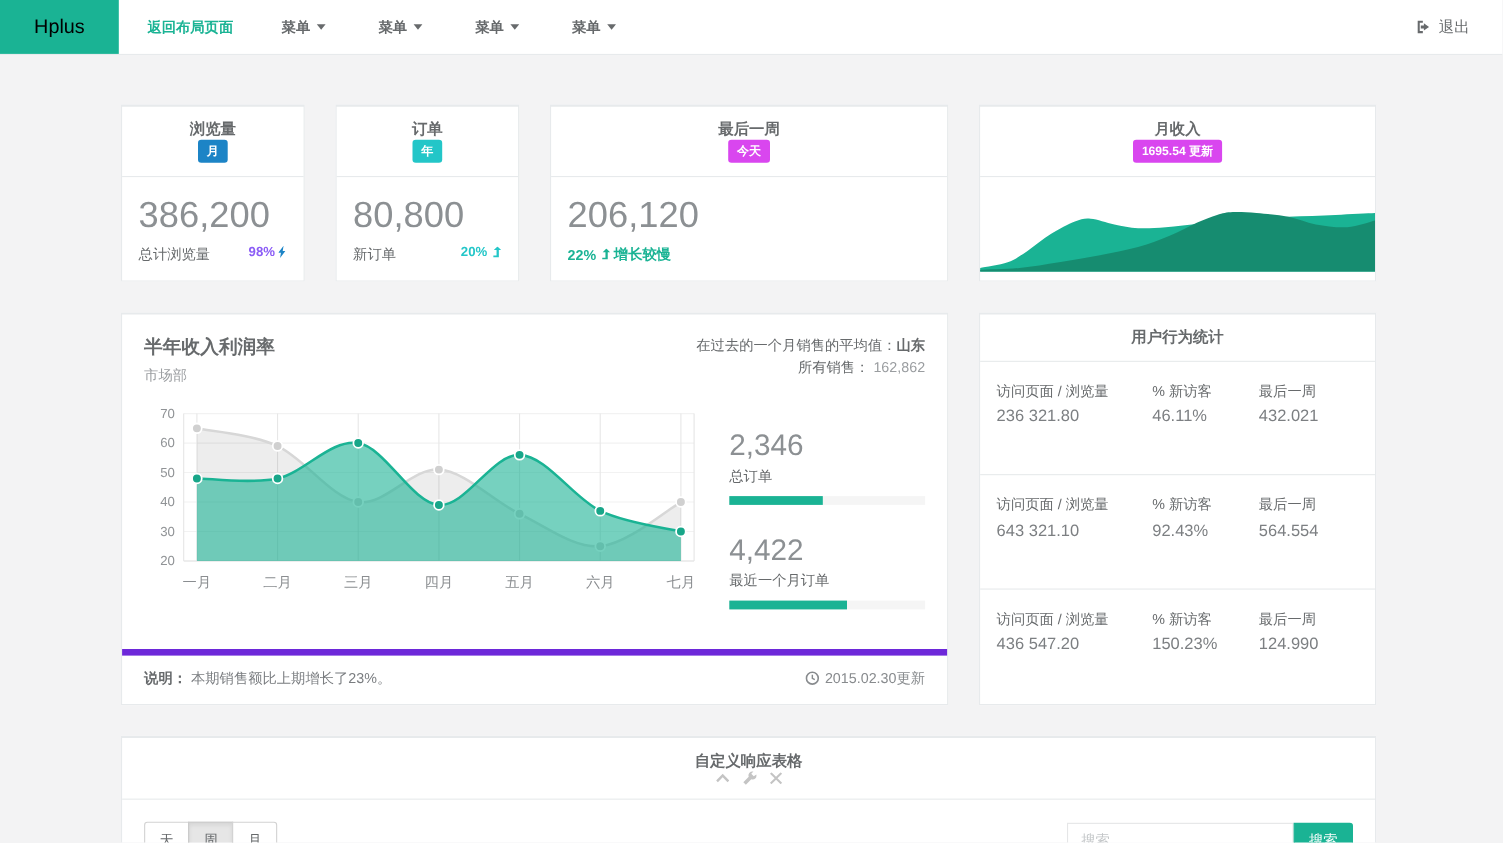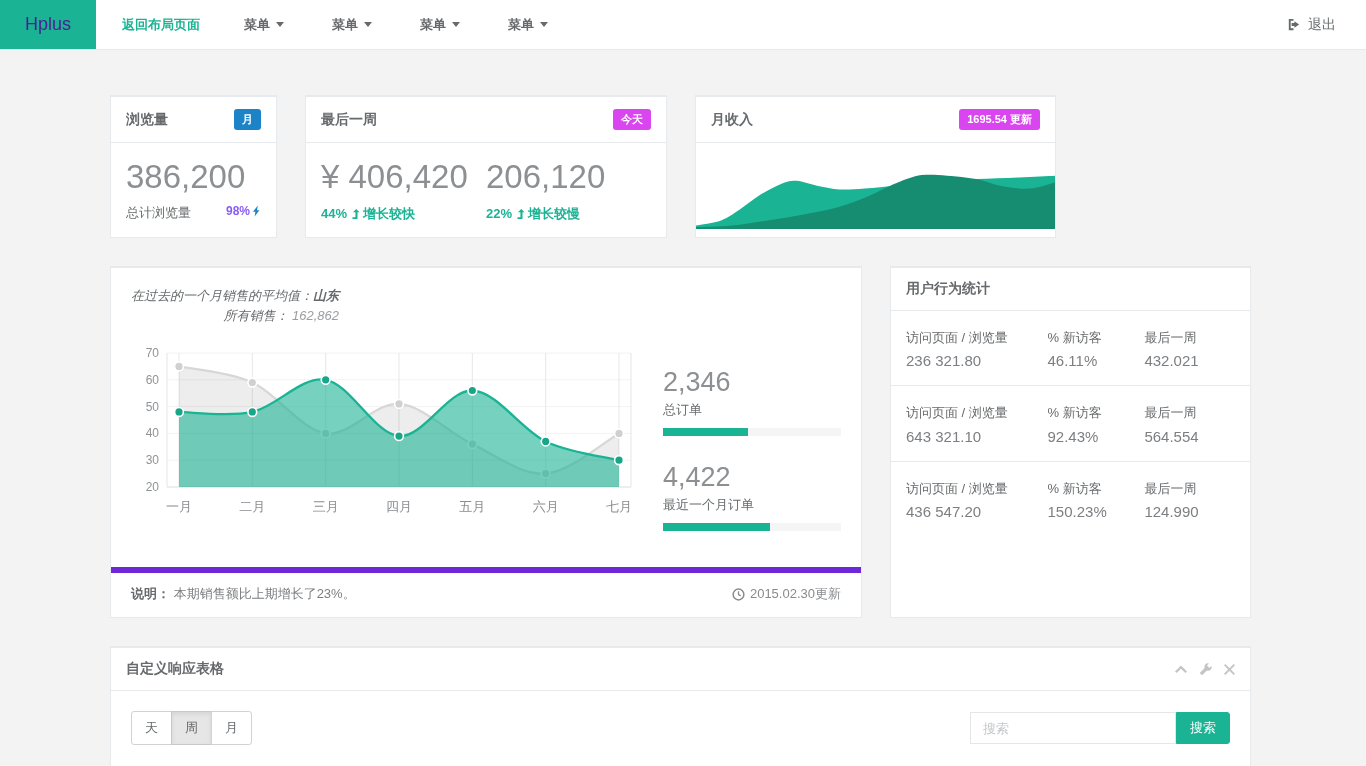--- a/index.html
+++ b/index.html
@@ -8,21 +8,21 @@
     background: #f3f3f4;
     font-family: "Liberation Sans", "DejaVu Sans", sans-serif;
     color: #676a6c;
   }
   
   .navbar {
     height: 50px; background: #fff; border-bottom: 1px solid #e7eaec;
     display: flex; align-items: stretch;
   }
   .navbar-brand {
-    width: 96px; background: #1ab394; color: #4c1d95; font-size: 18px;
+    width: 108px; background: #1ab394; color: #000000; font-size: 18px;
     display: flex; align-items: center; justify-content: center;
   }
   .nav-links { display: flex; align-items: stretch; }
   .nav-link {
     display: flex; align-items: center; padding: 0 24px;
     font-size: 13px; font-weight: bold; color: #676a6c; cursor: pointer;
     text-decoration: none;
   }
   .nav-link.back { color: #1ab394; padding: 0 20px 0 26px; }
   .caret-down {
@@ -37,21 +37,21 @@
   .nav-right svg { margin-right: 7px; }
   
   .main { padding: 45px 115px 0 110px; }
   .row { display: flex; gap: 28px; }
   .row + .row { margin-top: 28px; }
   .ibox {
     background: #fff; border: 1px solid #e7eaec; border-top: 2px solid #e7eaec;
   }
   .ibox-title {
     padding: 12px 15px; border-bottom: 1px solid #e7eaec;
-    display: flex; align-items: center; justify-content: space-between;
+    display: flex; align-items: center; justify-content: space-between; flex-direction: column;
   }
   .ibox-title h5 { font-size: 14px; font-weight: bold; color: #676a6c; }
   .ibox-content { padding: 14px 15px; }
   .badge {
     color: #fff; font-size: 11px; font-weight: bold; padding: 3px 8px;
     border-radius: 3px; white-space: nowrap;
   }
   .badge-blue { background: #1c84c6; }
   .badge-info { background: #23c6c8; }
   .badge-green { background: #d946ef; }
@@ -68,39 +68,39 @@
   .trend-green { color: #1ab394; font-size: 13px; }
   .visits-body { display: flex; }
   .visits-col { flex: 1; }
   .mini-chart { display: block; width: 100%; height: 86px; }
   
   .card-revenue { width: 752px; }
   .card-revenue .inner { padding: 18px 20px 0; }
   .rev-head { display: flex; justify-content: space-between; }
   .rev-title { font-size: 17px; font-weight: bold; color: #676a6c; }
   .rev-subtitle { font-size: 13px; color: #9a9da0; margin-top: 5px; }
-  .rev-summary { text-align: right; font-size: 13px; color: #676a6c; line-height: 1.6; font-style: italic; }
+  .rev-summary { text-align: right; font-size: 13px; color: #676a6c; line-height: 1.6; }
   .rev-summary .strong { font-weight: bold; }
   .rev-summary .muted { color: #9a9da0; }
   .rev-body { display: flex; margin-top: 14px; }
   .rev-chart-wrap { flex: 1; }
   .rev-stats { width: 218px; margin-left: 22px; padding-top: 26px; }
   .big-num { font-size: 27px; font-weight: 200; color: #8c9093; }
   .big-num-label { font-size: 13px; color: #676a6c; margin: 3px 0 9px; }
   .progress { height: 8px; background: #f5f5f5; margin-bottom: 26px; }
   .progress-bar { height: 100%; background: #1ab394; }
   .rev-footer {
     border-top: 6px solid #6d28d9; margin-top: 10px; padding: 12px 20px 14px;
     display: flex; justify-content: space-between; font-size: 13px; color: #7a7d80;
   }
   .rev-footer .strong { font-weight: bold; color: #676a6c; }
   .rev-updated { display: inline-flex; align-items: center; gap: 5px; color: #888b8e; text-align: right; }
   
   .card-userstats { width: 361px; }
-  .us-row { display: flex; padding: 17px 15px 16px; border-bottom: 1px solid #e7eaec; }
+  .us-row { display: flex; padding: 17px 15px 44px; border-bottom: 1px solid #e7eaec; }
   .us-row:last-child { border-bottom: none; }
   .us-col1 { width: 40%; padding-right: 10px; }
   .us-col2 { width: 31%; margin-left: 16px; }
   .us-col3 { width: 29%; }
   .us-label { font-size: 13px; color: #676a6c; line-height: 1.5; margin-bottom: 5px; }
   .us-value { font-size: 15px; color: #7c7f82; }
   
   .card-table { width: 100%; }
   .tools { display: flex; align-items: center; gap: 12px; color: #c4c4c4; }
   .tools .tool { cursor: pointer; display: inline-flex; }
@@ -181,37 +181,45 @@
           <span class="trend trend-blue">
             <span>98%</span>
             <svg class="icon" width="8" height="12" viewBox="0 0 10 14" fill="#1c84c6">
                 <path d="M6 0L0 8h3l-1 6 6-8H5z"></path>
               </svg>
           </span>
         </div>
       </div>
     </div>
 
+    <div class="ibox card-orders">
+      <div class="ibox-title">
+        <h5>订单</h5>
+        <span class="badge badge-info">年</span>
+      </div>
+      <div class="ibox-content">
+        <div class="stat-value">80,800</div>
+        <div class="stat-foot">
+          <span>新订单</span>
+          <span class="trend trend-info">
+            <span>20%</span>
+            <svg class="icon" width="10" height="10" viewBox="0 0 12 12" fill="#23c6c8">
+                <path d="M7.5 0l4 4H9v8H3v-2h3.5V4H3.5z"></path>
+              </svg>
+          </span>
+        </div>
+      </div>
+    </div>
 
     <div class="ibox card-visits">
       <div class="ibox-title">
         <h5>最后一周</h5>
         <span class="badge badge-green">今天</span>
       </div>
       <div class="ibox-content visits-body">
-        <div class="visits-col">
-          <div class="stat-value">¥ 406,420</div>
-          <span class="trend trend-green">
-            <span>44%</span>
-            <svg class="icon" width="10" height="10" viewBox="0 0 12 12" fill="#1ab394">
-                <path d="M7.5 0l4 4H9v8H3v-2h3.5V4H3.5z"></path>
-              </svg>
-            <span>增长较快</span>
-          </span>
-        </div>
         <div class="visits-col">
           <div class="stat-value">206,120</div>
           <span class="trend trend-green">
             <span>22%</span>
             <svg class="icon" width="10" height="10" viewBox="0 0 12 12" fill="#1ab394">
                 <path d="M7.5 0l4 4H9v8H3v-2h3.5V4H3.5z"></path>
               </svg>
             <span>增长较慢</span>
           </span>
         </div>
@@ -228,20 +236,24 @@
           <path d="M0,84.28C5.983333333333333,83.99333333333334,23.93333333333333,83.70666666666666,35.9,82.56C47.86666666666667,81.41333333333334,59.83333333333333,79.26333333333334,71.8,77.4C83.76666666666667,75.53666666666668,95.73333333333333,73.67333333333333,107.7,71.38C119.66666666666667,69.08666666666666,132.82999999999998,66.65,143.6,63.64C154.37,60.63,163.345,57.04666666666667,172.32,53.32C181.295,49.593333333333334,190.27,44.43333333333334,197.45000000000002,41.28C204.63000000000002,38.126666666666665,210.01500000000001,35.97666666666667,215.4,34.4C220.785,32.82333333333333,223.77666666666667,32.10666666666667,229.76,31.82C235.7433333333333,31.533333333333335,242.92333333333332,31.963333333333335,251.29999999999998,32.68C259.6766666666666,33.39666666666667,271.04499999999996,34.4,280.02,36.12C288.995,37.839999999999996,296.17499999999995,41.42333333333333,305.15,43C314.125,44.57666666666667,324.895,46.153333333333336,333.87,45.580000000000005C342.845,45.006666666666675,354.81166666666667,40.56333333333333,359,39.56L359,86L0,86Z" fill="#168c70" stroke="none"></path>
         </svg>
     </div>
   </div>
 
   <div class="row">
 
     <div class="ibox card-revenue">
       <div class="inner">
         <div class="rev-head">
+          <div>
+            <div class="rev-title">半年收入利润率</div>
+            <div class="rev-subtitle">市场部</div>
+          </div>
           <div class="rev-summary">
             <div><span>在过去的一个月销售的平均值：</span><span class="strong">山东</span></div>
             <div><span>所有销售：</span> <span class="muted">162,862</span></div>
           </div>
         </div>
         <div class="rev-body">
           <div class="rev-chart-wrap">
             <svg width="510" height="178" viewBox="0 0 510 178">
                 <line x1="36" y1="146" x2="500" y2="146" stroke="#dcdcdc" stroke-width="1"></line>
                 <text x="28" y="150" text-anchor="end" font-size="12" fill="#909396">20</text>

